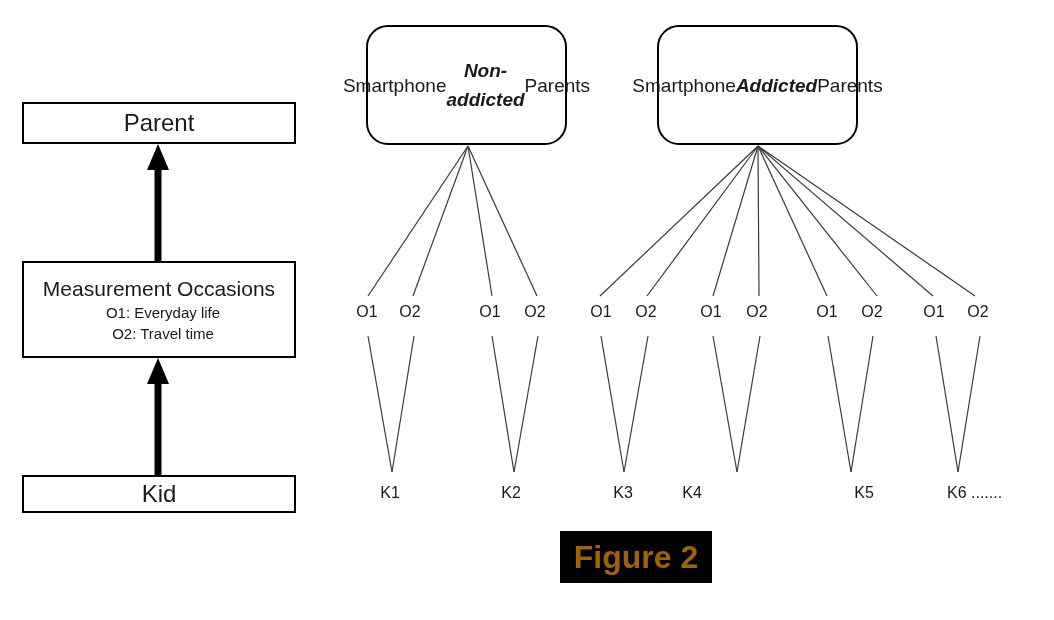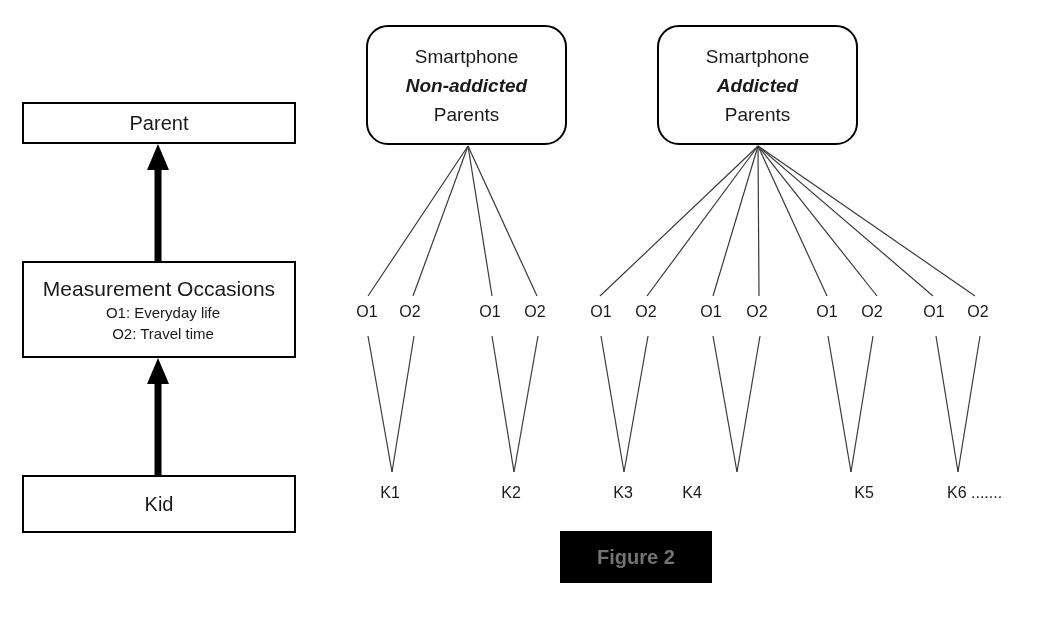--- a/index.html
+++ b/index.html
@@ -30,36 +30,36 @@
     background: #ffffff;
     box-sizing: border-box;
     display: flex;
     flex-direction: column;
     align-items: center;
     justify-content: center;
     text-align: center;
   }
   .flow-box.parent { top: 102px; height: 42px; }
   .flow-box.measurement { top: 261px; height: 97px; }
-  .flow-box.kid { top: 475px; height: 58px; }
-  .flow-label { font-size: 20px; line-height: 24px; }
+  .flow-box.kid { top: 475px; height: 38px; }
+  .flow-label { font-size: 24px; line-height: 24px; }
   .measure-title { font-size: 21px; line-height: 26px; }
   .measure-sub { font-size: 15px; line-height: 21px; margin-left: 8px; }
   
   .group-box {
     position: absolute;
     top: 25px;
     width: 201px;
     height: 120px;
     border: 2px solid #000000;
     border-radius: 22px;
     background: #ffffff;
     box-sizing: border-box;
     display: flex;
-    flex-direction: column;
+    flex-direction: row;
     align-items: center;
     justify-content: center;
     text-align: center;
     font-size: 19px;
     line-height: 29px;
   }
   .group-box.non-addicted { left: 366px; }
   .group-box.addicted { left: 657px; }
   .group-line-bold { font-weight: bold; font-style: italic; }
   
@@ -73,22 +73,22 @@
   .klabel { top: 484px; }
   .klabel.last { transform: none; }
   
   .caption {
     position: absolute;
     left: 560px;
     top: 531px;
     width: 152px;
     height: 52px;
     background: #000000;
-    color: #737373;
-    font-size: 20px;
+    color: #a16207;
+    font-size: 32px;
     font-weight: bold;
     display: flex;
     align-items: center;
     justify-content: center;
   }
 </style>
 </head>
 <body>
 
 <div class="canvas">

